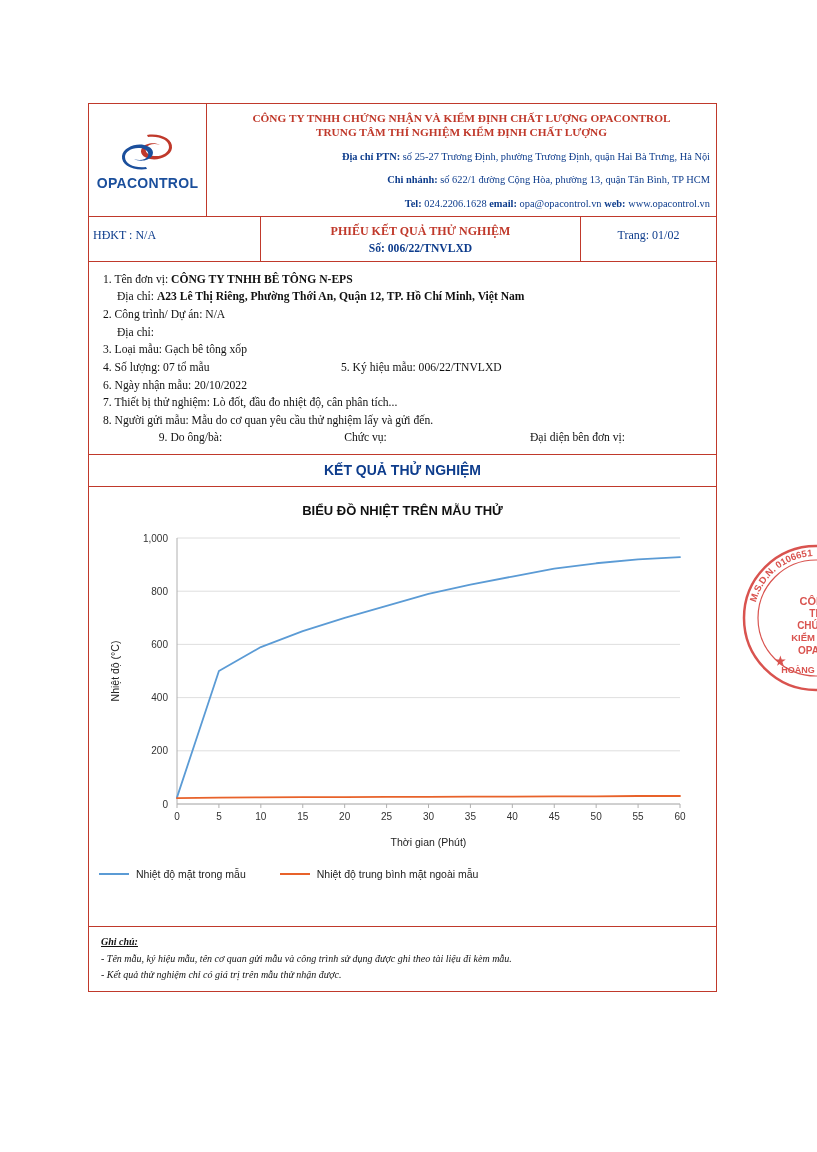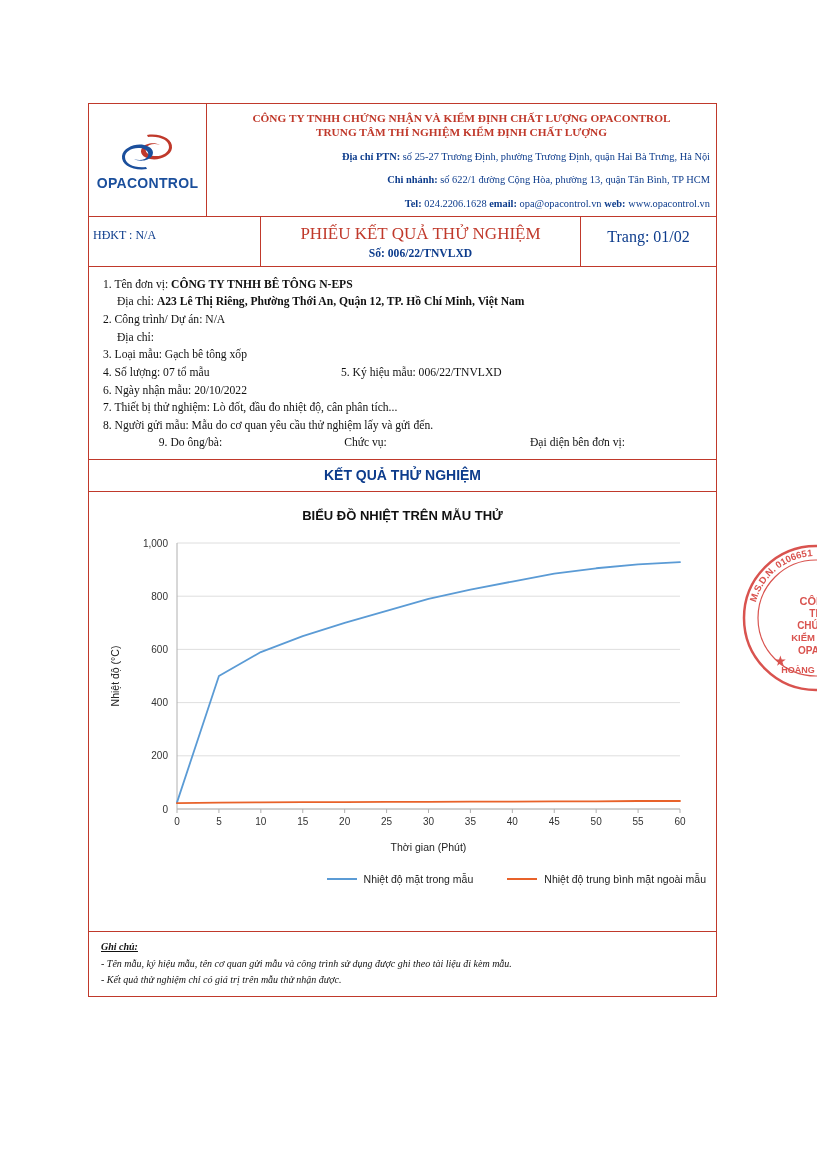--- a/index.html
+++ b/index.html
@@ -100,35 +100,35 @@
     box-sizing: border-box;
   }
   .tr-mid {
     flex: 1;
     border-right: 1px solid #c0392b;
     text-align: center;
     padding: 7px 4px 6px 4px;
     box-sizing: border-box;
   }
   .tr-mid .t1 {
-    font-weight: normal;
-    font-size: 17px;
+    font-weight: bold;
+    font-size: 12px;
     color: #c0392b;
   }
   .tr-mid .t2 {
     font-weight: bold;
     font-size: 11.6px;
     margin-top: 3px;
     color: #0d3c8c;
   }
   .tr-right {
     width: 135px;
     text-align: center;
     padding: 11px 4px;
-    font-size: 16px;
+    font-size: 12px;
     box-sizing: border-box;
   }
 
   
   .info {
     padding: 9px 14px 7px 14px;
     font-size: 11.6px;
     line-height: 1.52;
     border-bottom: 1px solid #c0392b;
   }
@@ -172,21 +172,21 @@
     color: #111;
     margin-bottom: 10px;
   }
   .plot-wrap {
     position: relative;
     width: 100%;
     height: 330px;
   }
   .legend {
     display: flex;
-    justify-content: flex-end;
+    justify-content: flex-start;
     gap: 34px;
     margin-top: 10px;
     font-family: "Liberation Sans", sans-serif;
     font-size: 10.5px;
     color: #222;
   }
   .legend .item { display: flex; align-items: center; gap: 7px; }
   .legend .swatch { width: 30px; height: 2px; display: inline-block; }
 
   

